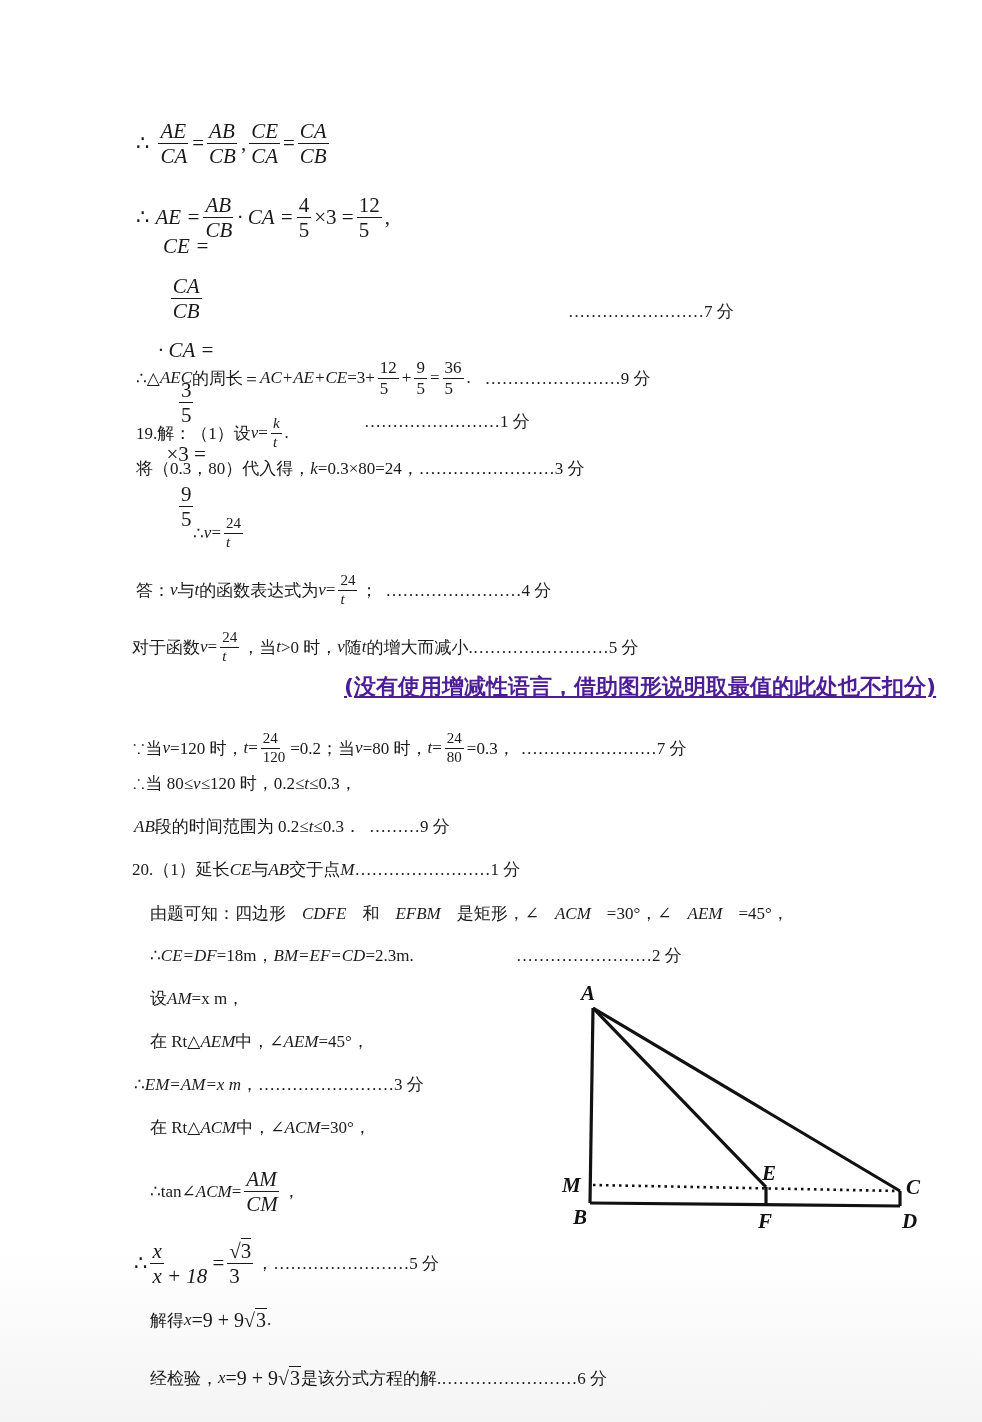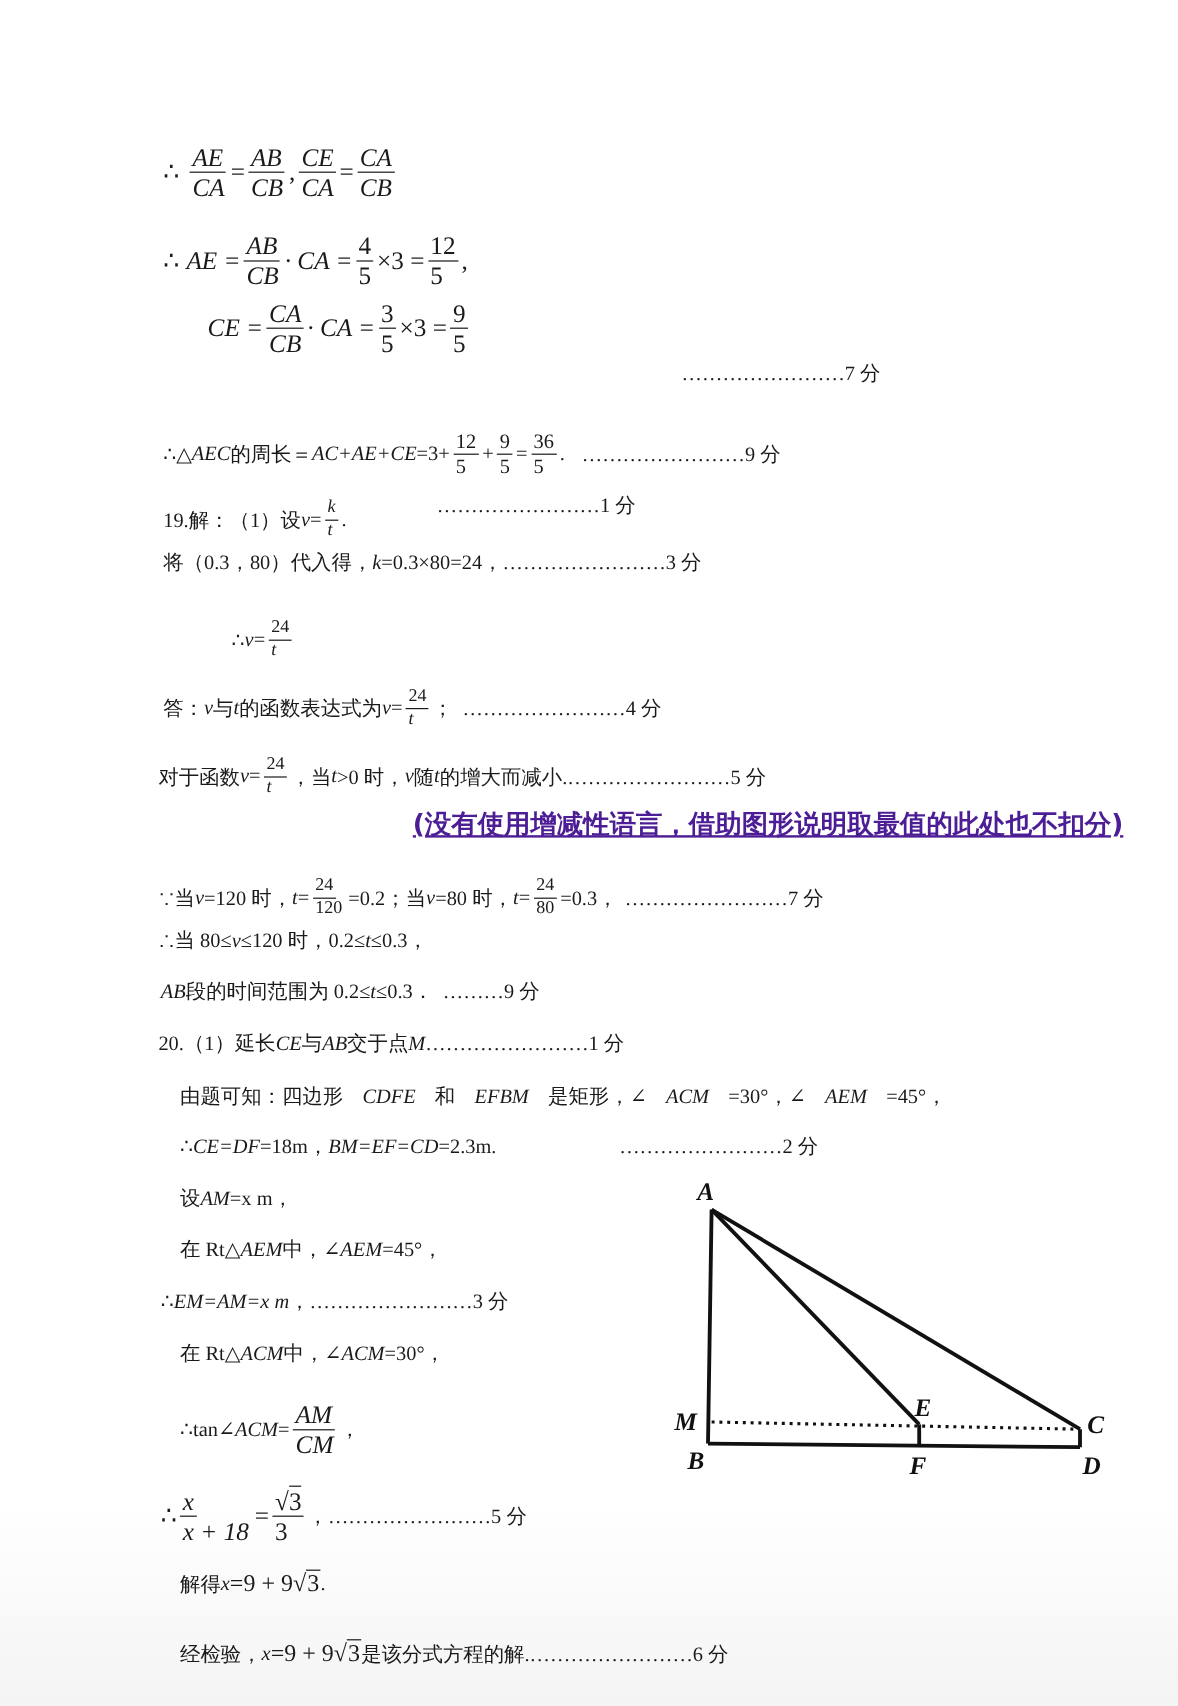--- a/index.html
+++ b/index.html
@@ -64,21 +64,21 @@
       <span class="den">5</span>
     </span>
   <span>×3 =</span>
   <span class="frac">
       <span class="num">12</span>
       <span class="den">5</span>
     </span>
   <span>,</span>
 </div>
 
-<div class="line big" style="left:173px; top:234px;">
+<div class="line big" style="left:158px; top:234px;flex-direction:column;">
   <span class="i">CE =</span>
   <span class="frac i">
       <span class="num">CA</span>
       <span class="den">CB</span>
     </span>
   <span class="i">· CA =</span>
   <span class="frac">
       <span class="num">3</span>
       <span class="den">5</span>
     </span>

